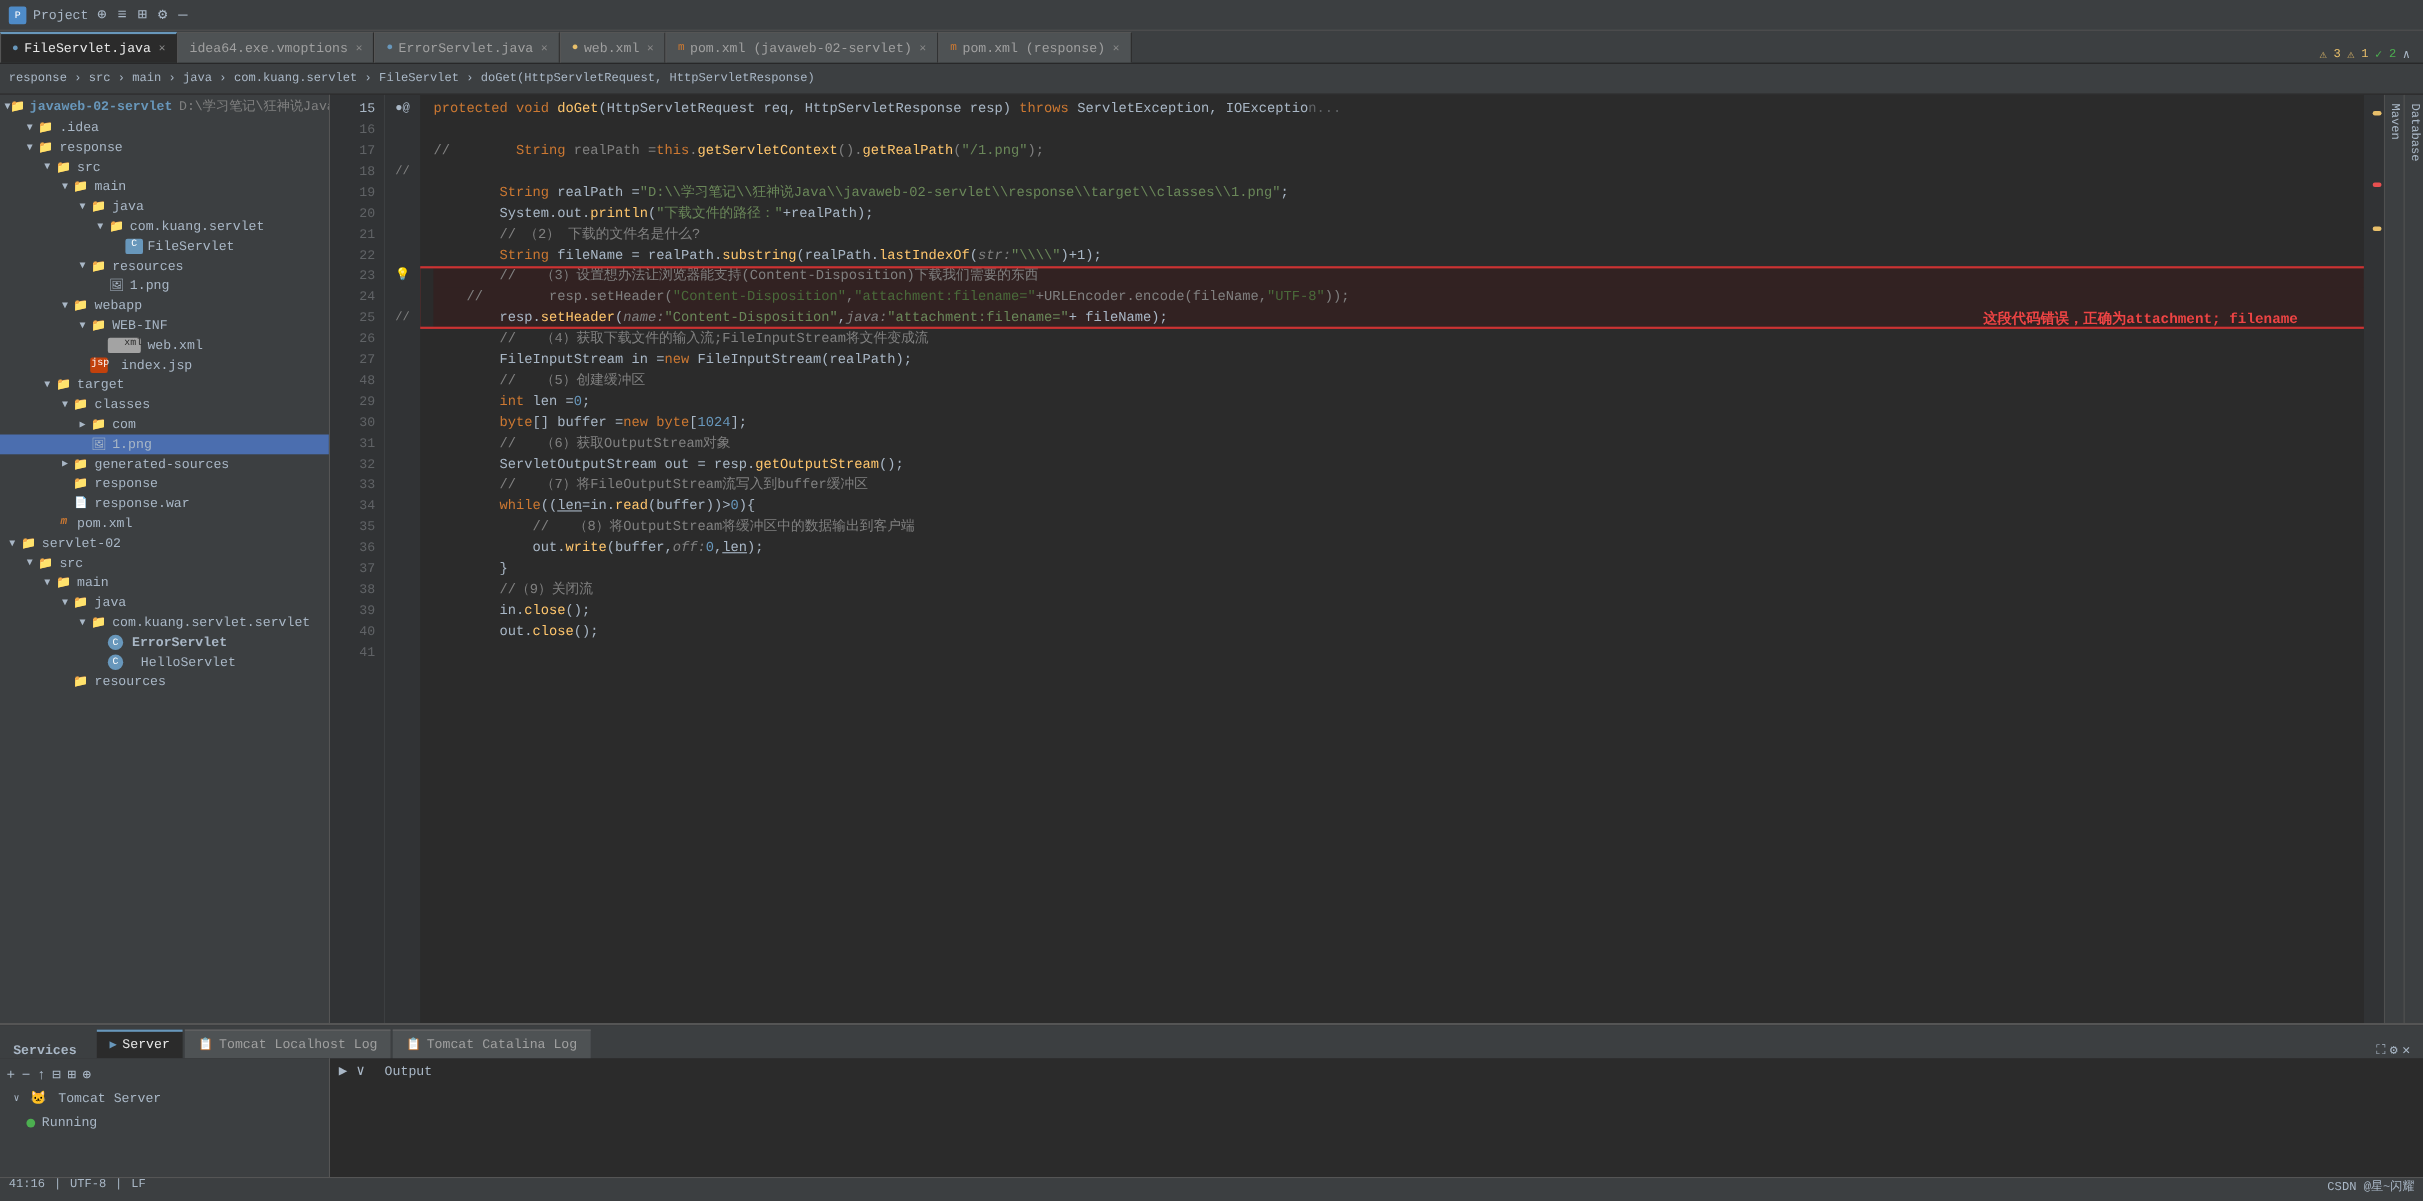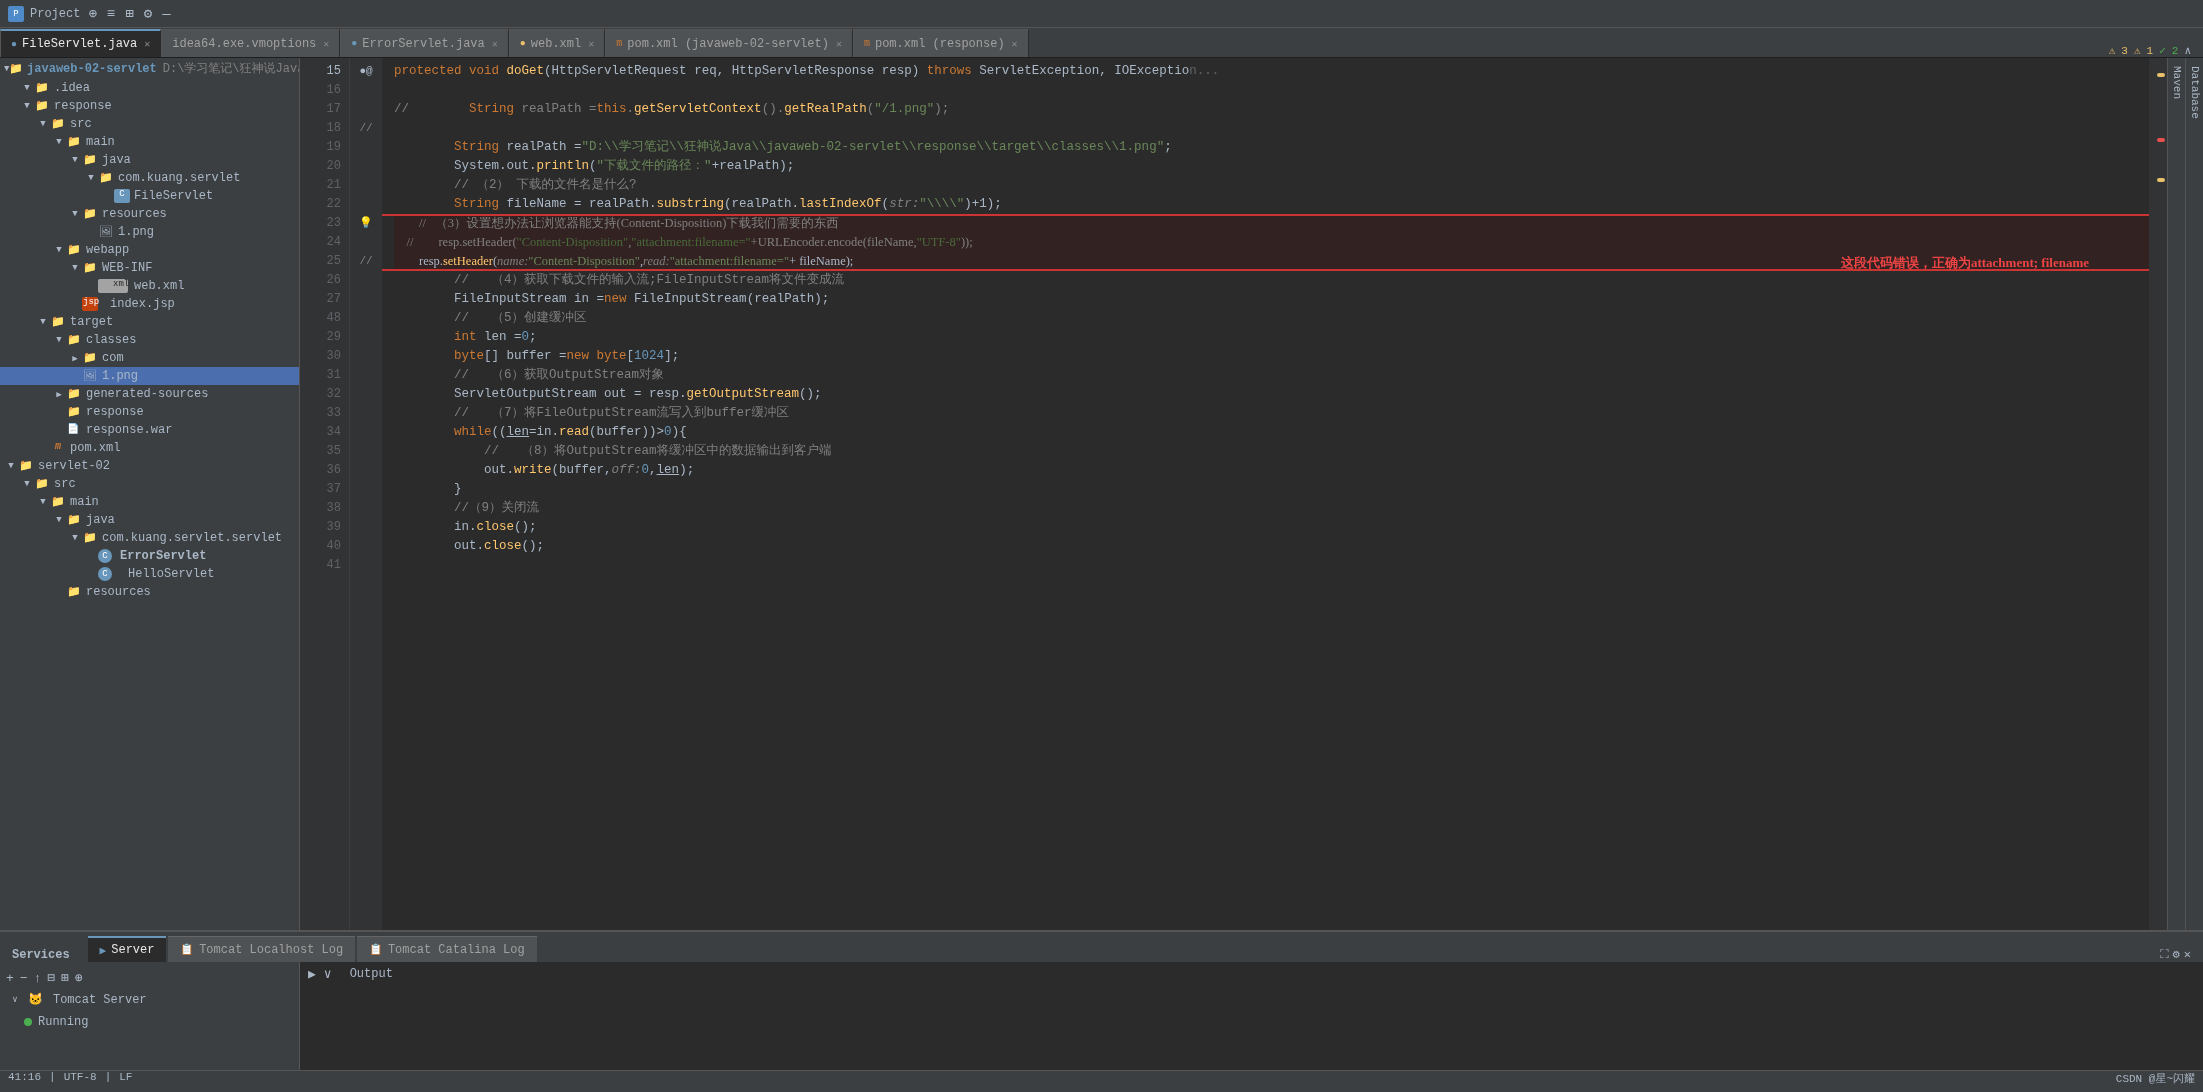--- a/index.html
+++ b/index.html
@@ -434,20 +434,23 @@
       <span class="warn-icon">⚠</span>
       <span style="color:#e8bf6a;font-size:11px;">3</span>
       <span class="warn-icon">⚠</span>
       <span style="color:#e8bf6a;font-size:11px;">1</span>
       <span class="ok-icon">✓</span>
       <span style="color:#4caf50;font-size:11px;">2</span>
       <span style="color:#a9b7c6;font-size:11px;">∧</span>
     </div>
   </div>
 
+  <div id="breadcrumb">
+    <span style="font-size:11px;color:#a9b7c6;">response › src › main › java › com.kuang.servlet › FileServlet › doGet(HttpServletRequest, HttpServletResponse)</span>
+  </div>
 
   <div id="main-layout" style="display:flex;flex:1;overflow:hidden;">
 
     <div id="sidebar">
 
       <div class="tree-item" style="padding-left:4px;">
         <span class="tree-arrow">▼</span>
         <span class="tree-icon folder-icon">📁</span>
         <span style="color:#6897bb;font-weight:bold;">javaweb-02-servlet</span>
         <span style="color:#808080;margin-left:6px;">D:\学习笔记\狂神说Java\javaweb-c...</span>
@@ -733,21 +736,21 @@
             <span>&nbsp;fileName = realPath.</span>
             <span class="method">substring</span>
             <span>(realPath.</span>
             <span class="method">lastIndexOf</span>
             <span>( </span>
             <span style="color:#808080;font-style:italic;">str: </span>
             <span class="str">"\\\\"</span>
             <span>)+1);</span>
           </div>
 
-          <div style="position:relative;font-family:Liberation Serif, serif;">
+          <div style="position:relative;">
             <div style="position:absolute;top:0;left:-14px;right:-8px;bottom:0;border:2px solid #cc3333;pointer-events:none;z-index:5;"></div>
 
             <div class="code-line" style="background:rgba(80,0,0,0.2);">
               <span class="comment">&nbsp;&nbsp;&nbsp;&nbsp;&nbsp;&nbsp;&nbsp;&nbsp;//&nbsp;&nbsp;&nbsp;（3）设置想办法让浏览器能支持(Content-Disposition)下载我们需要的东西</span>
             </div>
 
             <div class="code-line" style="background:rgba(80,0,0,0.2);">
               <span class="comment">&nbsp;&nbsp;&nbsp;&nbsp;//</span>
               <span class="comment">&nbsp;&nbsp;&nbsp;&nbsp;&nbsp;&nbsp;&nbsp;&nbsp;resp.</span>
               <span class="method" style="color:#808080;">setHeader</span>
@@ -764,21 +767,21 @@
               <span class="comment">));</span>
             </div>
 
             <div class="code-line" style="background:rgba(80,0,0,0.2);">
               <span>&nbsp;&nbsp;&nbsp;&nbsp;&nbsp;&nbsp;&nbsp;&nbsp;resp.</span>
               <span class="method">setHeader</span>
               <span>( </span>
               <span style="color:#808080;font-style:italic;">name: </span>
               <span class="str">"Content-Disposition"</span>
               <span>, </span>
-              <span style="color:#808080;font-style:italic;">read: </span>
+              <span style="color:#808080;font-style:italic;">java: </span>
               <span class="str">"attachment:filename="</span>
               <span>+ fileName);</span>
               <span class="error-note">这段代码错误，正确为attachment; filename</span>
             </div>
           </div>
 
           <div class="code-line">
             <span class="comment">&nbsp;&nbsp;&nbsp;&nbsp;&nbsp;&nbsp;&nbsp;&nbsp;//&nbsp;&nbsp;&nbsp;（4）获取下载文件的输入流;FileInputStream将文件变成流</span>
           </div>
 

